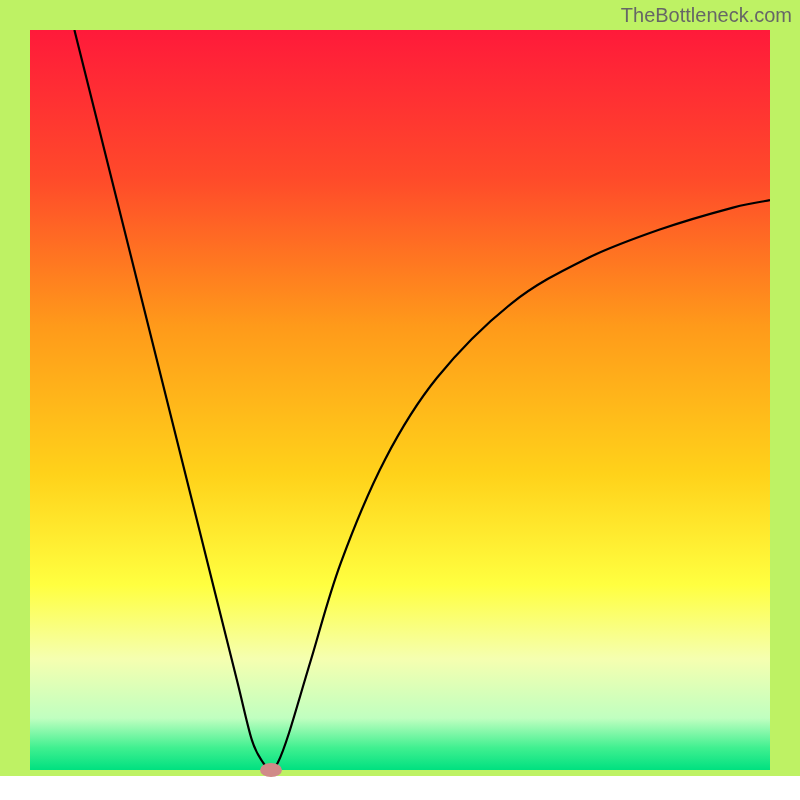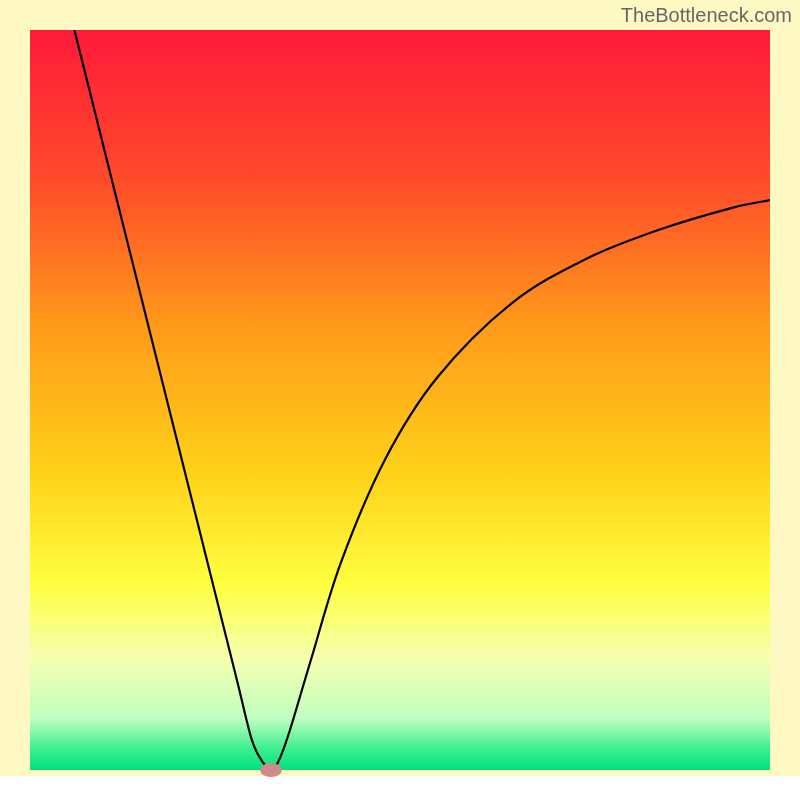--- a/index.html
+++ b/index.html
@@ -7,21 +7,21 @@
     padding: 0;
     width: 800px;
     height: 800px;
     overflow: hidden;
     font-family: Arial, sans-serif;
   }
   .chart-container {
     position: relative;
     width: 800px;
     height: 776px;
-    background: #fef9c3;
+    background: #bef264;
   }
   .plot-area {
     position: absolute;
     left: 30px;
     top: 30px;
     width: 740px;
     height: 740px;
   }
   .gradient-bg {
     position: absolute;

